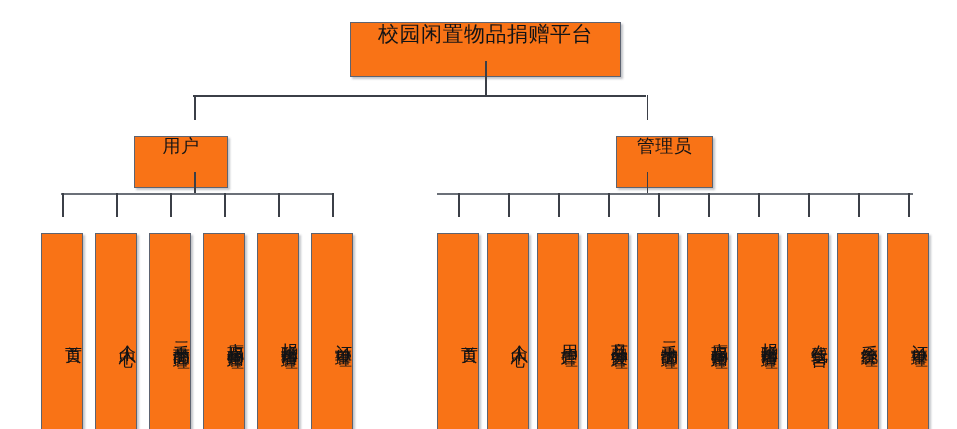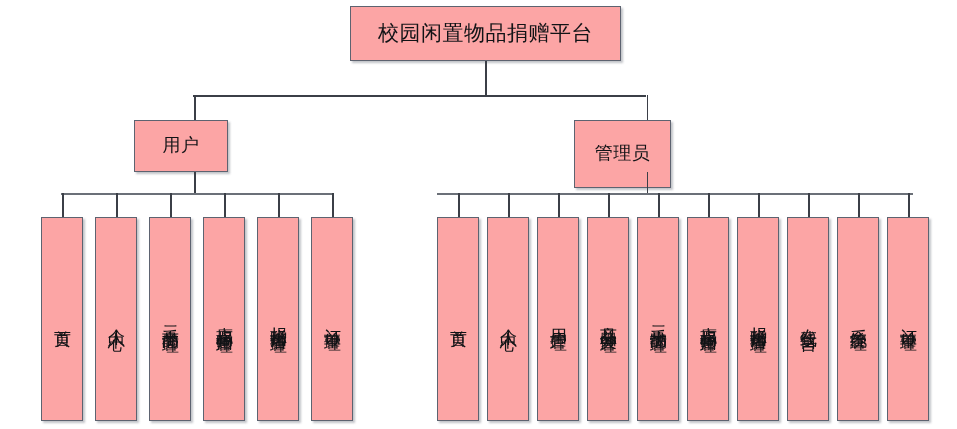--- a/index.html
+++ b/index.html
@@ -15,28 +15,28 @@
     width: 957px;
     height: 429px;
     background: #ffffff;
     overflow: hidden;
   }
 
   
   .node {
     position: absolute;
     box-sizing: border-box;
-    background: #fca5a5;
+    background: #f97316;
     border: 1px solid #5d6370;
     box-shadow: 1.5px 1.5px 2px rgba(120,125,135,0.45);
     display: flex;
-    align-items: center;
     justify-content: center;
     color: #111316;
     line-height: 1.06;
+    margin-top: 16px;
   }
   .node.root {
     font-size: 21px;
     letter-spacing: 0.5px;
   }
   .node.mid {
     font-size: 18px;
     letter-spacing: 0.5px;
   }
   .node.leaf {
@@ -90,21 +90,21 @@
     </div>
     <div class="ln v" style="left: 278px; top: 193px; height: 24px;"></div>
     <div class="node leaf" style="left: 257px; top: 217px; width: 42px; height: 204px;">
       <span>捐赠排名管理</span>
     </div>
     <div class="ln v" style="left: 332px; top: 193px; height: 24px;"></div>
     <div class="node leaf" style="left: 311px; top: 217px; width: 42px; height: 204px;">
       <span>订单管理</span>
     </div>
     <div class="ln v" style="left: 646.5px; top: 95px; height: 25px;"></div>
-    <div class="node mid" style="left: 574px; top: 120px; width: 97px; height: 68px;">
+    <div class="node mid" style="left: 616px; top: 120px; width: 97px; height: 52px;">
       <span>管理员</span>
     </div>
     <div class="ln v" style="left: 646.5px; top: 172px; height: 21px;"></div>
     <div class="ln h thin" style="left: 437px; top: 193px; width: 476px;"></div>
     <div class="ln v" style="left: 458px; top: 193px; height: 24px;"></div>
     <div class="node leaf" style="left: 437px; top: 217px; width: 42px; height: 204px;">
       <span>首页</span>
     </div>
     <div class="ln v" style="left: 508px; top: 193px; height: 24px;"></div>
     <div class="node leaf" style="left: 487px; top: 217px; width: 42px; height: 204px;">

